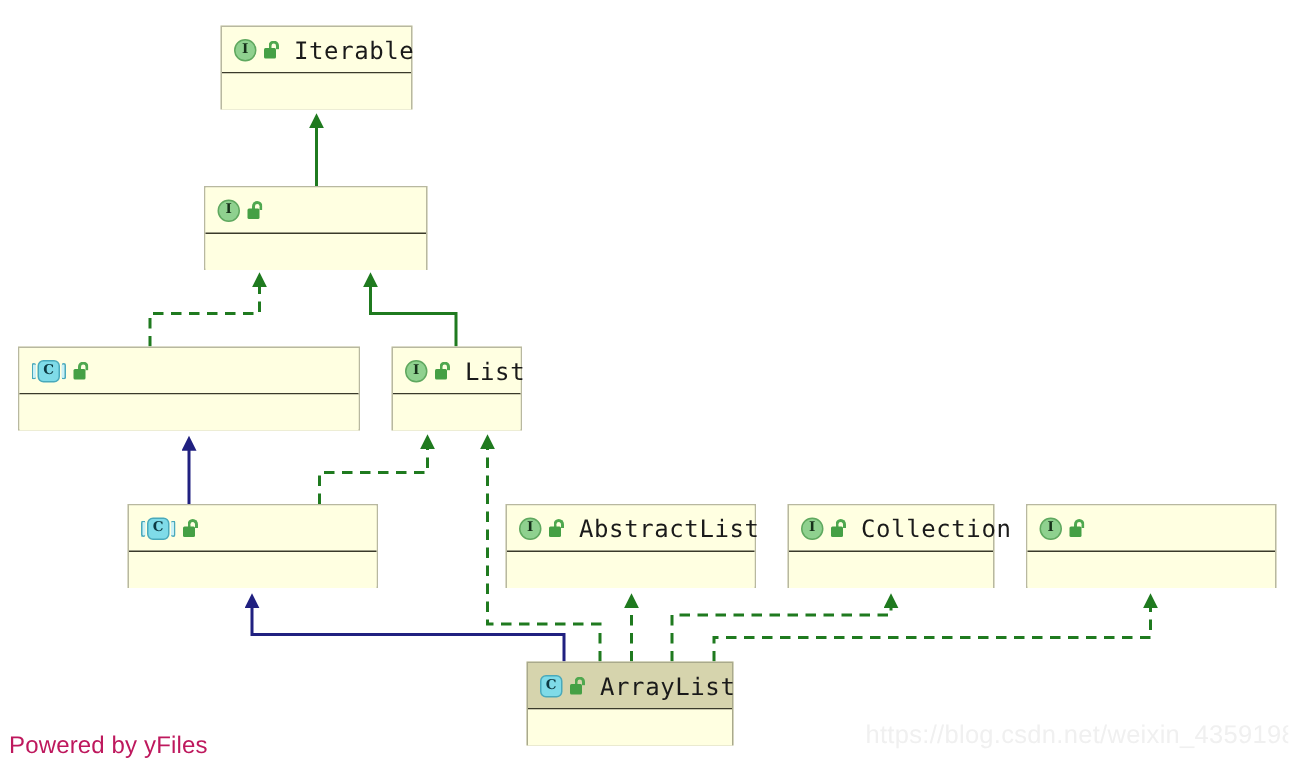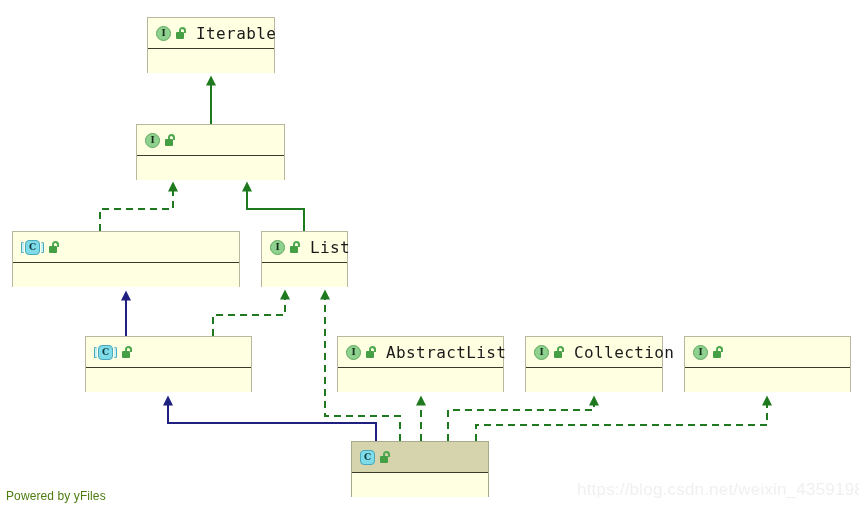--- a/index.html
+++ b/index.html
@@ -138,22 +138,22 @@
     background: #45a045;
     border-radius: 1px;
   }
 
   
   .wm-yfiles {
     position: absolute;
     left: 6px;
     top: 489px;
     font-family: "Liberation Sans", sans-serif;
-    font-size: 12px;
-    color: #4d7c0f;
+    font-size: 16px;
+    color: #be185d;
     letter-spacing: 0.1px;
     white-space: nowrap;
   }
   .wm-url {
     position: absolute;
     left: 577px;
     top: 480px;
     font-family: "Liberation Sans", sans-serif;
     font-size: 17px;
     color: #f0f0f0;
@@ -327,20 +327,21 @@
 
   <div class="node selected" style="left:351px; top:441px; width:138px; height:56px;">
     <div class="hdr">
       <span class="ico">
         <span class="ico-class">C</span>
       </span>
       <span class="ico ico-lock">
         <span class="shackle"></span>
           <span class="body2"></span>
       </span>
+      <span class="name">ArrayList</span>
     </div>
     <div class="body"></div>
   </div>
 
   <div class="wm-yfiles">Powered by yFiles</div>
   <div class="wm-url">https://blog.csdn.net/weixin_43591980</div>
 
 </div>
 
 </body></html>

